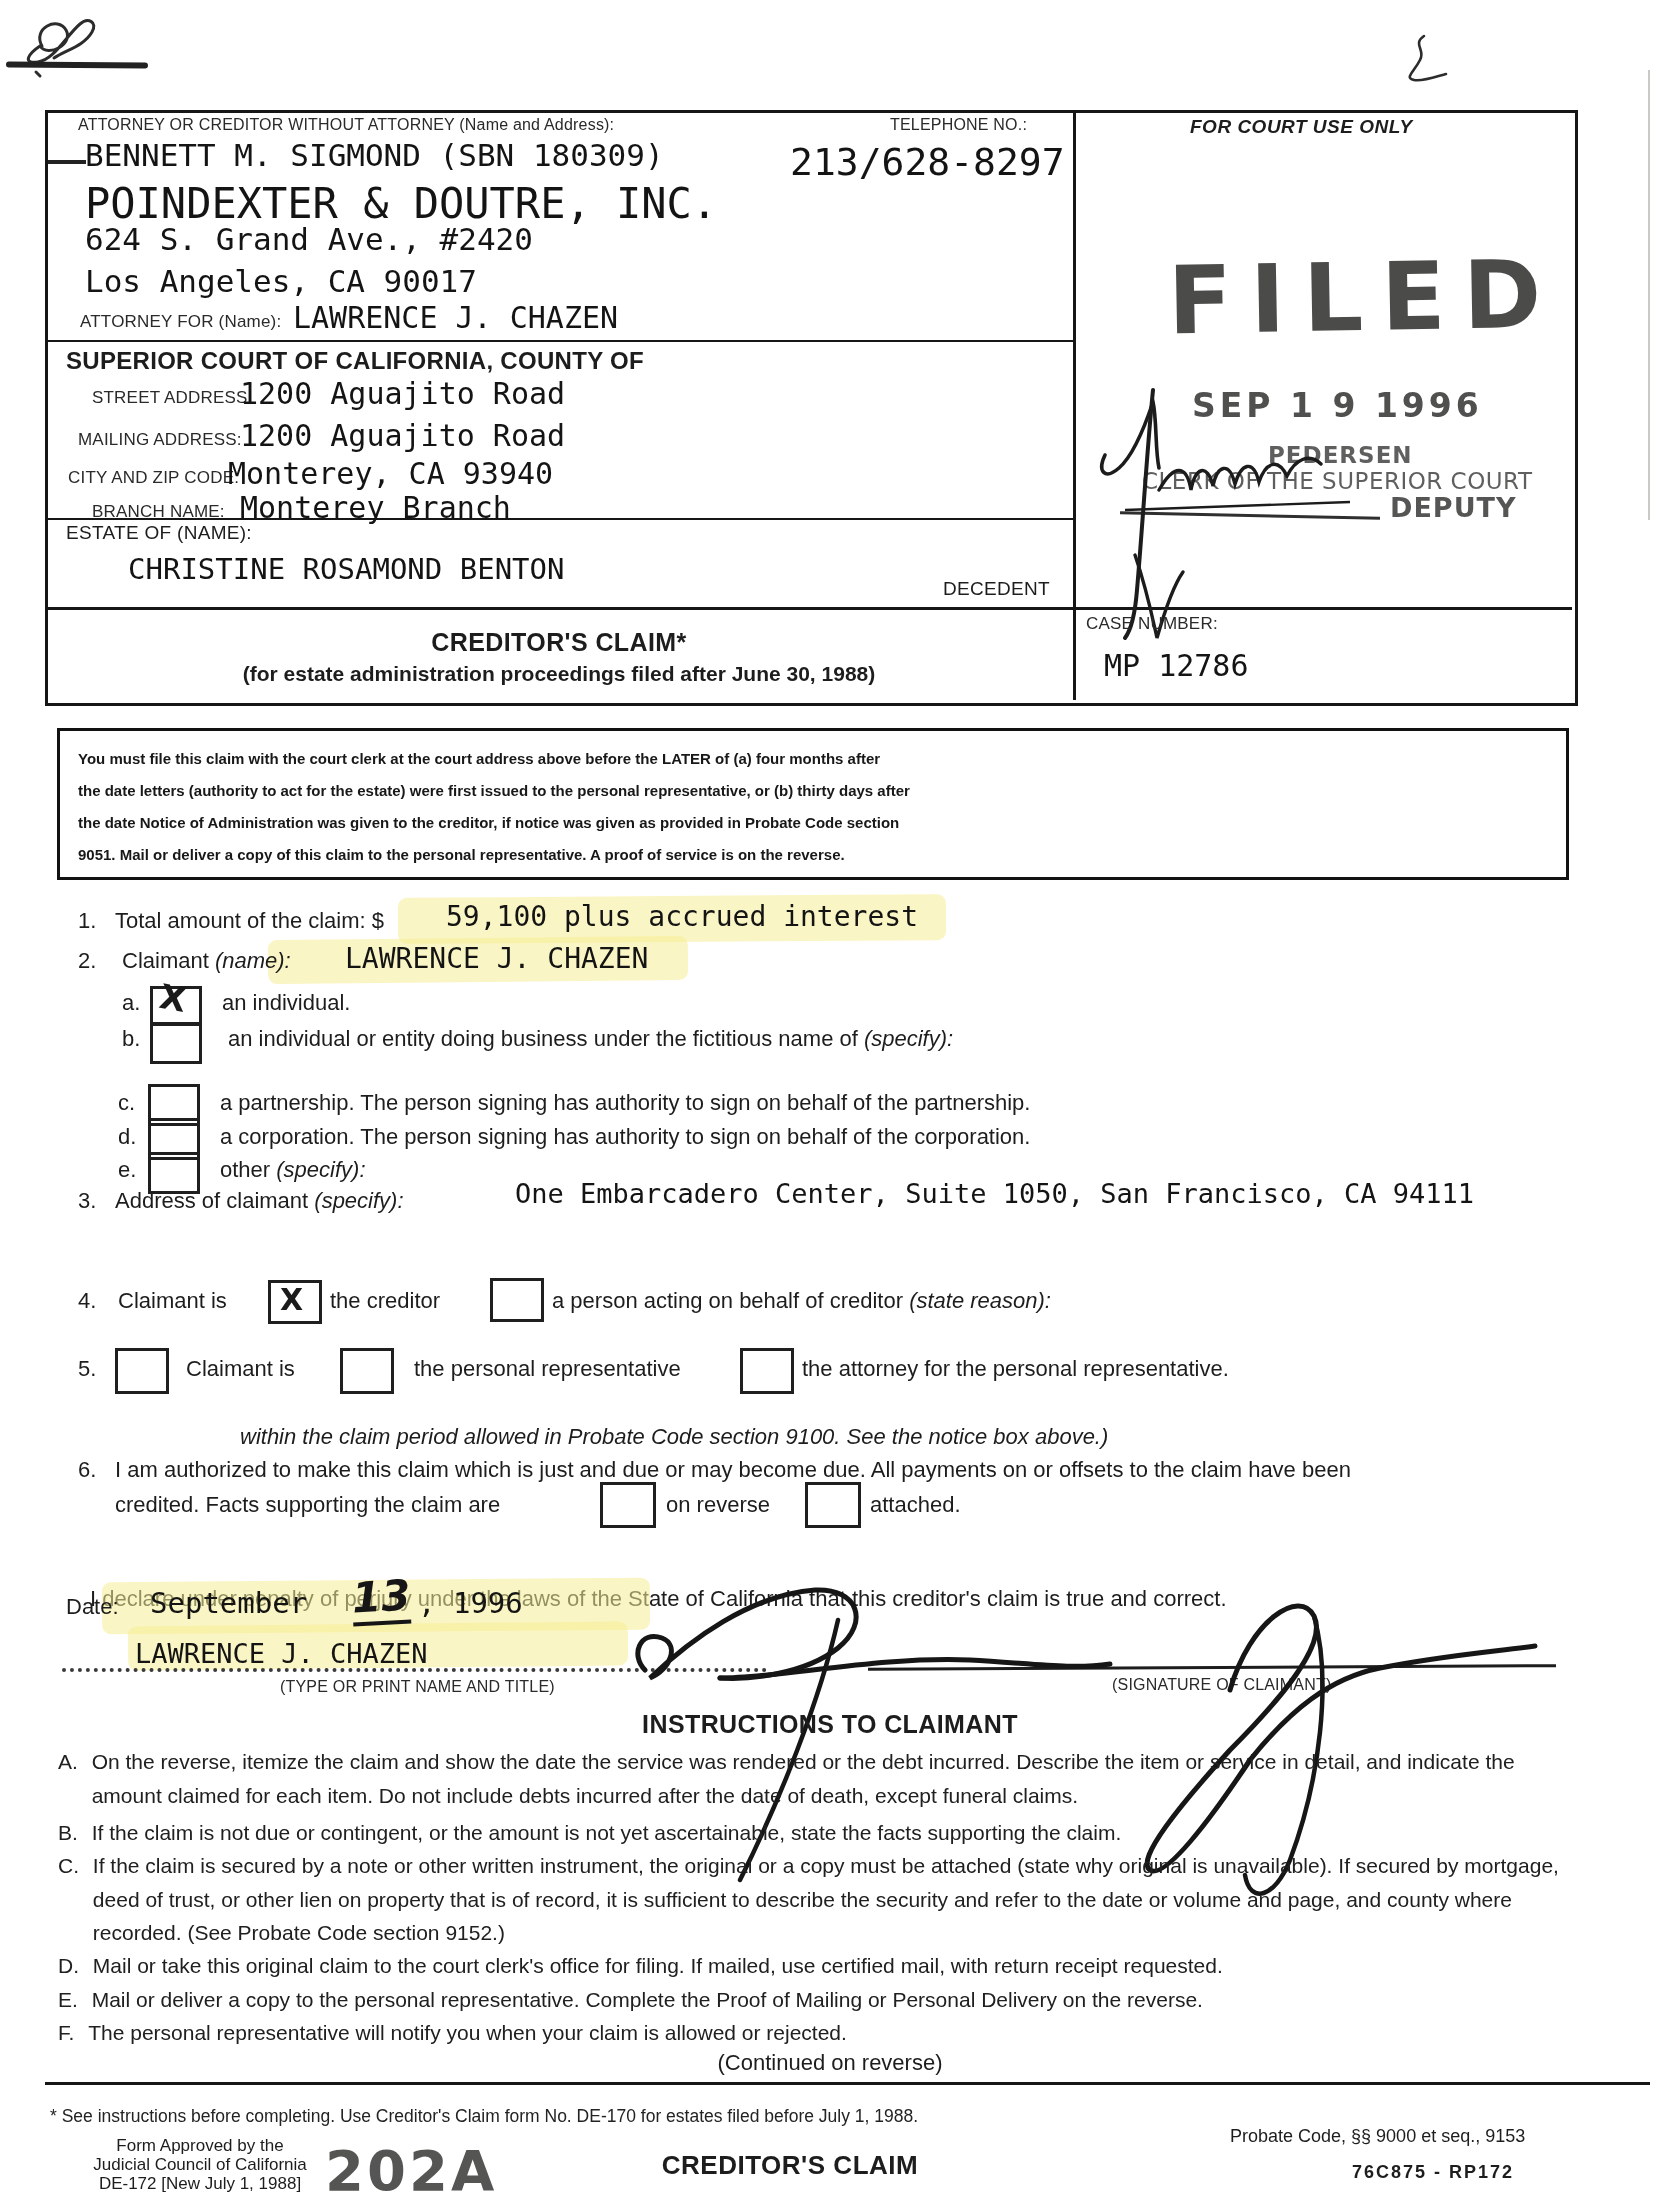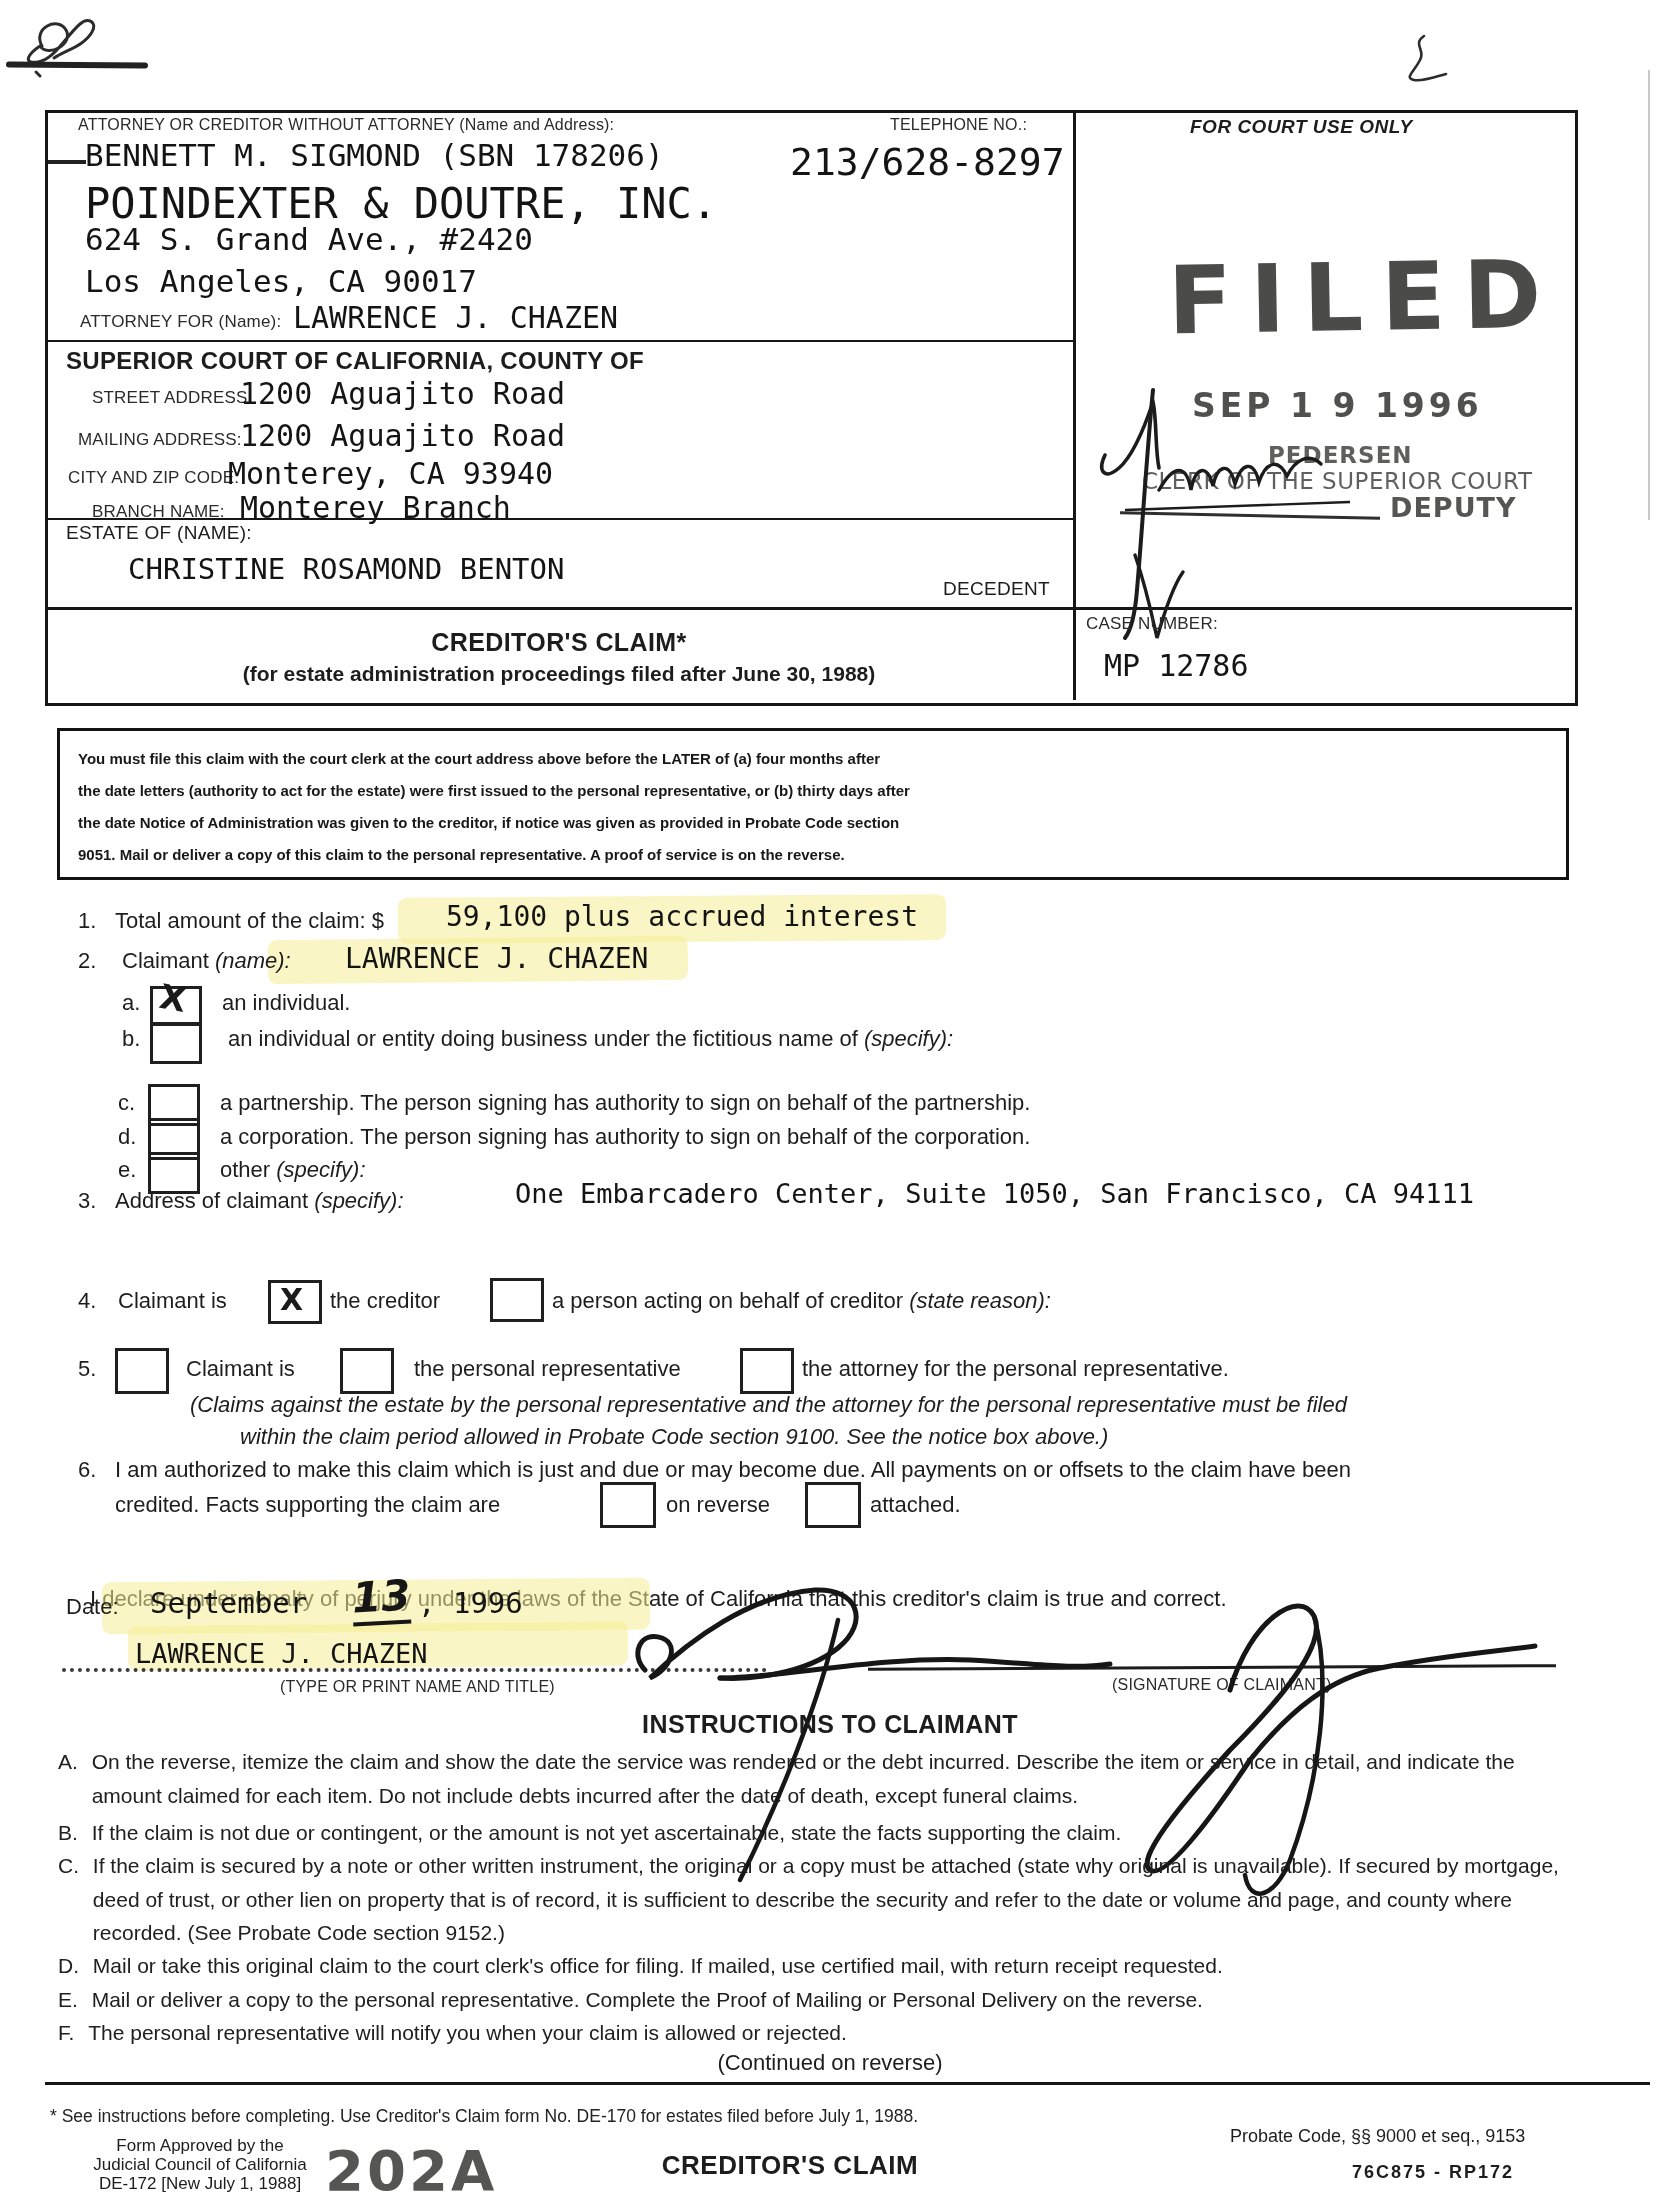--- a/index.html
+++ b/index.html
@@ -40,21 +40,21 @@
 
   <div class="abs" style="left:45px;top:110px;width:1527px;height:590px;border:3px solid #161616;"></div>
   <div class="vline" style="left:1073px;top:110px;width:3px;height:590px;"></div>
   <div class="hline" style="left:45px;top:340px;width:1031px;height:2px;"></div>
   <div class="hline" style="left:45px;top:518px;width:1031px;height:2px;"></div>
   <div class="hline" style="left:45px;top:607px;width:1527px;height:3px;"></div>
 
   <div class="abs lbl" style="left:78px;top:116px;">
     <span>ATTORNEY OR CREDITOR WITHOUT ATTORNEY (Name and Address):</span>
   </div>
-  <div class="abs mono" style="left:85px;top:137px;font-size:31px;">BENNETT M. SIGMOND (SBN 178206)</div>
+  <div class="abs mono" style="left:85px;top:137px;font-size:31px;">BENNETT M. SIGMOND (SBN 180309)</div>
   <div class="abs mono" style="left:85px;top:179px;font-size:42px;">POINDEXTER &amp; DOUTRE, INC.</div>
   <div class="abs mono" style="left:85px;top:221px;font-size:31px;">624 S. Grand Ave., #2420</div>
   <div class="abs mono" style="left:85px;top:263px;font-size:31px;">Los Angeles, CA  90017</div>
   <div class="abs" style="left:48px;top:160px;width:38px;height:4px;background:#222;"></div>
 
   <div class="abs lbl" style="left:890px;top:116px;">TELEPHONE NO.:</div>
   <div class="abs mono" style="left:790px;top:140px;font-size:38px;">213/628-8297</div>
 
   <div class="abs lbl" style="left:80px;top:312px;font-size:17px;">ATTORNEY FOR (Name):</div>
   <div class="abs mono" style="left:293px;top:300px;font-size:30px;">LAWRENCE J. CHAZEN</div>
@@ -144,21 +144,20 @@
   <div class="cb" style="left:490px;top:1278px;width:48px;height:38px;"></div>
   <div class="abs printed" style="left:552px;top:1288px;"><span>a person acting on behalf of creditor </span><span class="it">(state reason):</span></div>
 
   <div class="abs printed" style="left:78px;top:1356px;">5.</div>
   <div class="cb" style="left:115px;top:1348px;width:48px;height:40px;"></div>
   <div class="abs printed" style="left:186px;top:1356px;">Claimant is</div>
   <div class="cb" style="left:340px;top:1348px;width:48px;height:40px;"></div>
   <div class="abs printed" style="left:398px;top:1356px;margin-left:16px;">the personal representative</div>
   <div class="cb" style="left:740px;top:1348px;width:48px;height:40px;"></div>
   <div class="abs printed" style="left:802px;top:1356px;">the attorney for the personal representative.</div>
-  <div class="abs printed it" style="left:190px;top:1392px;">(Claims against the estate by the personal representative and the attorney for the personal representative must be filed</div>
   <div class="abs printed it" style="left:240px;top:1424px;">within the claim period allowed in Probate Code section 9100. See the notice box above.)</div>
 
   <div class="abs printed" style="left:78px;top:1457px;">6.</div>
   <div class="abs printed" style="left:115px;top:1457px;">I am authorized to make this claim which is just and due or may become due. All payments on or offsets to the claim have been</div>
   <div class="abs printed" style="left:115px;top:1492px;">credited. Facts supporting the claim are</div>
   <div class="cb" style="left:600px;top:1482px;width:50px;height:40px;"></div>
   <div class="abs printed" style="left:666px;top:1492px;">on reverse</div>
   <div class="cb" style="left:805px;top:1482px;width:50px;height:40px;"></div>
   <div class="abs printed" style="left:870px;top:1492px;">attached.</div>
 

